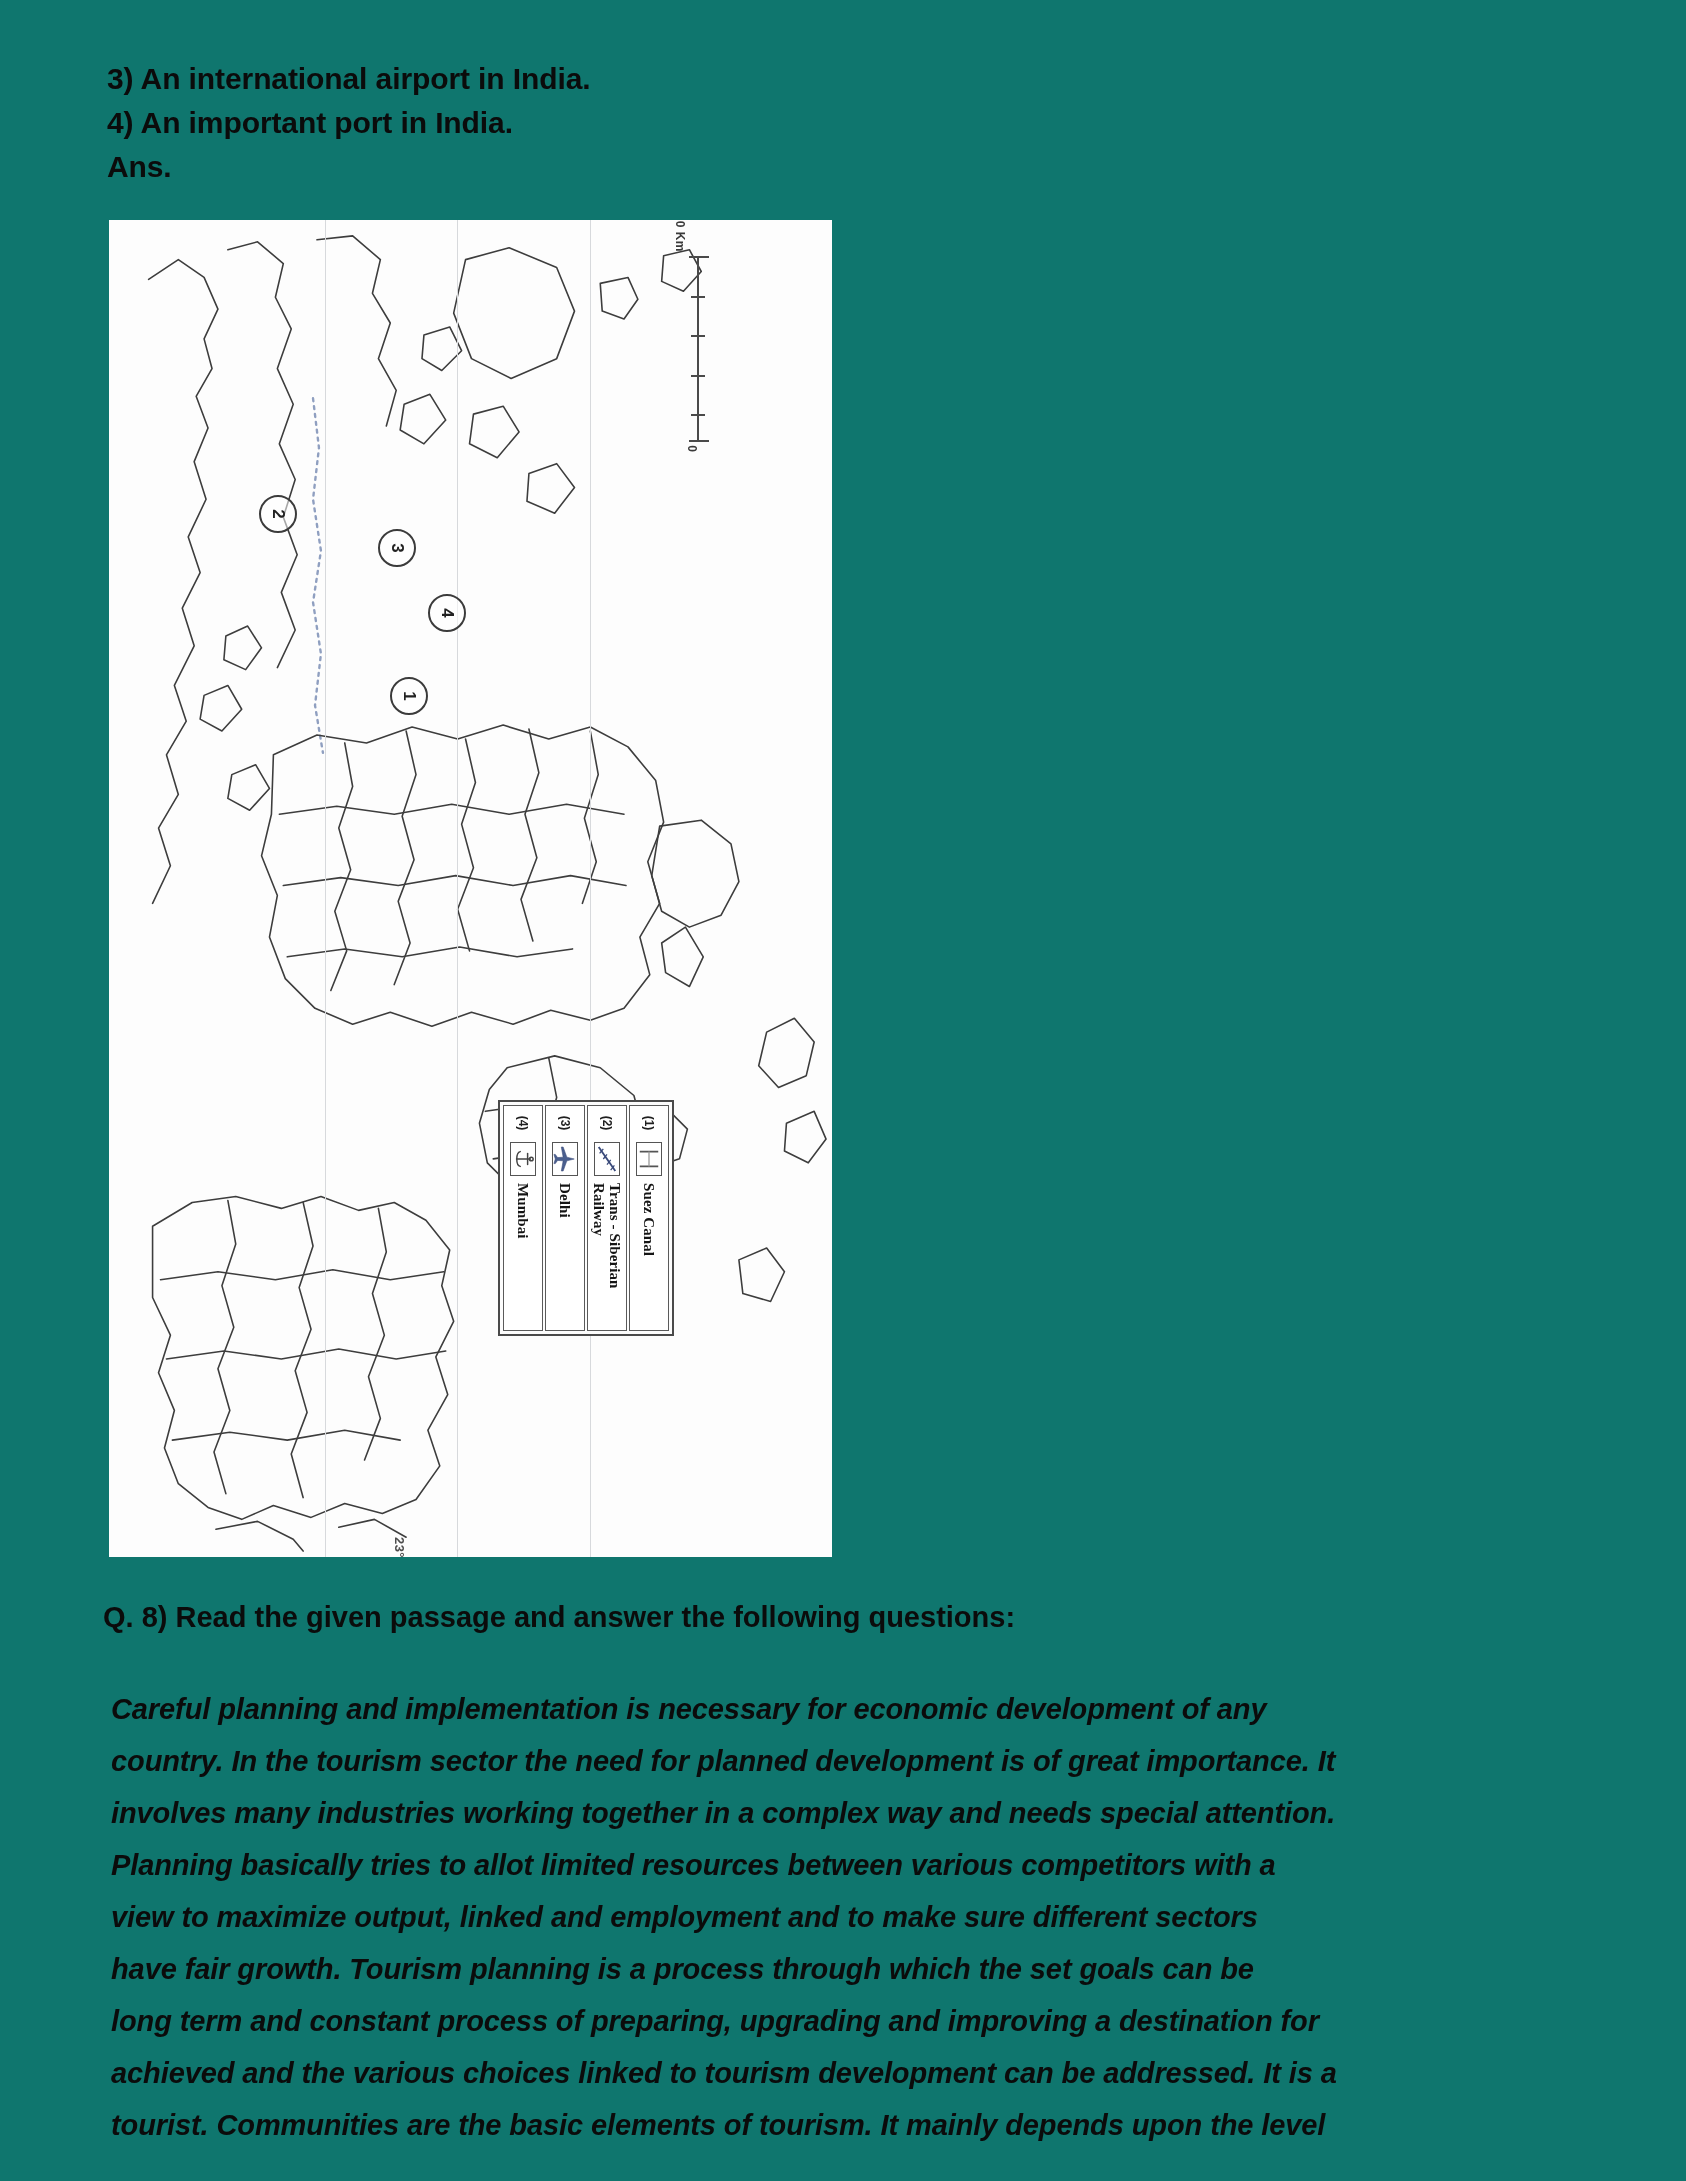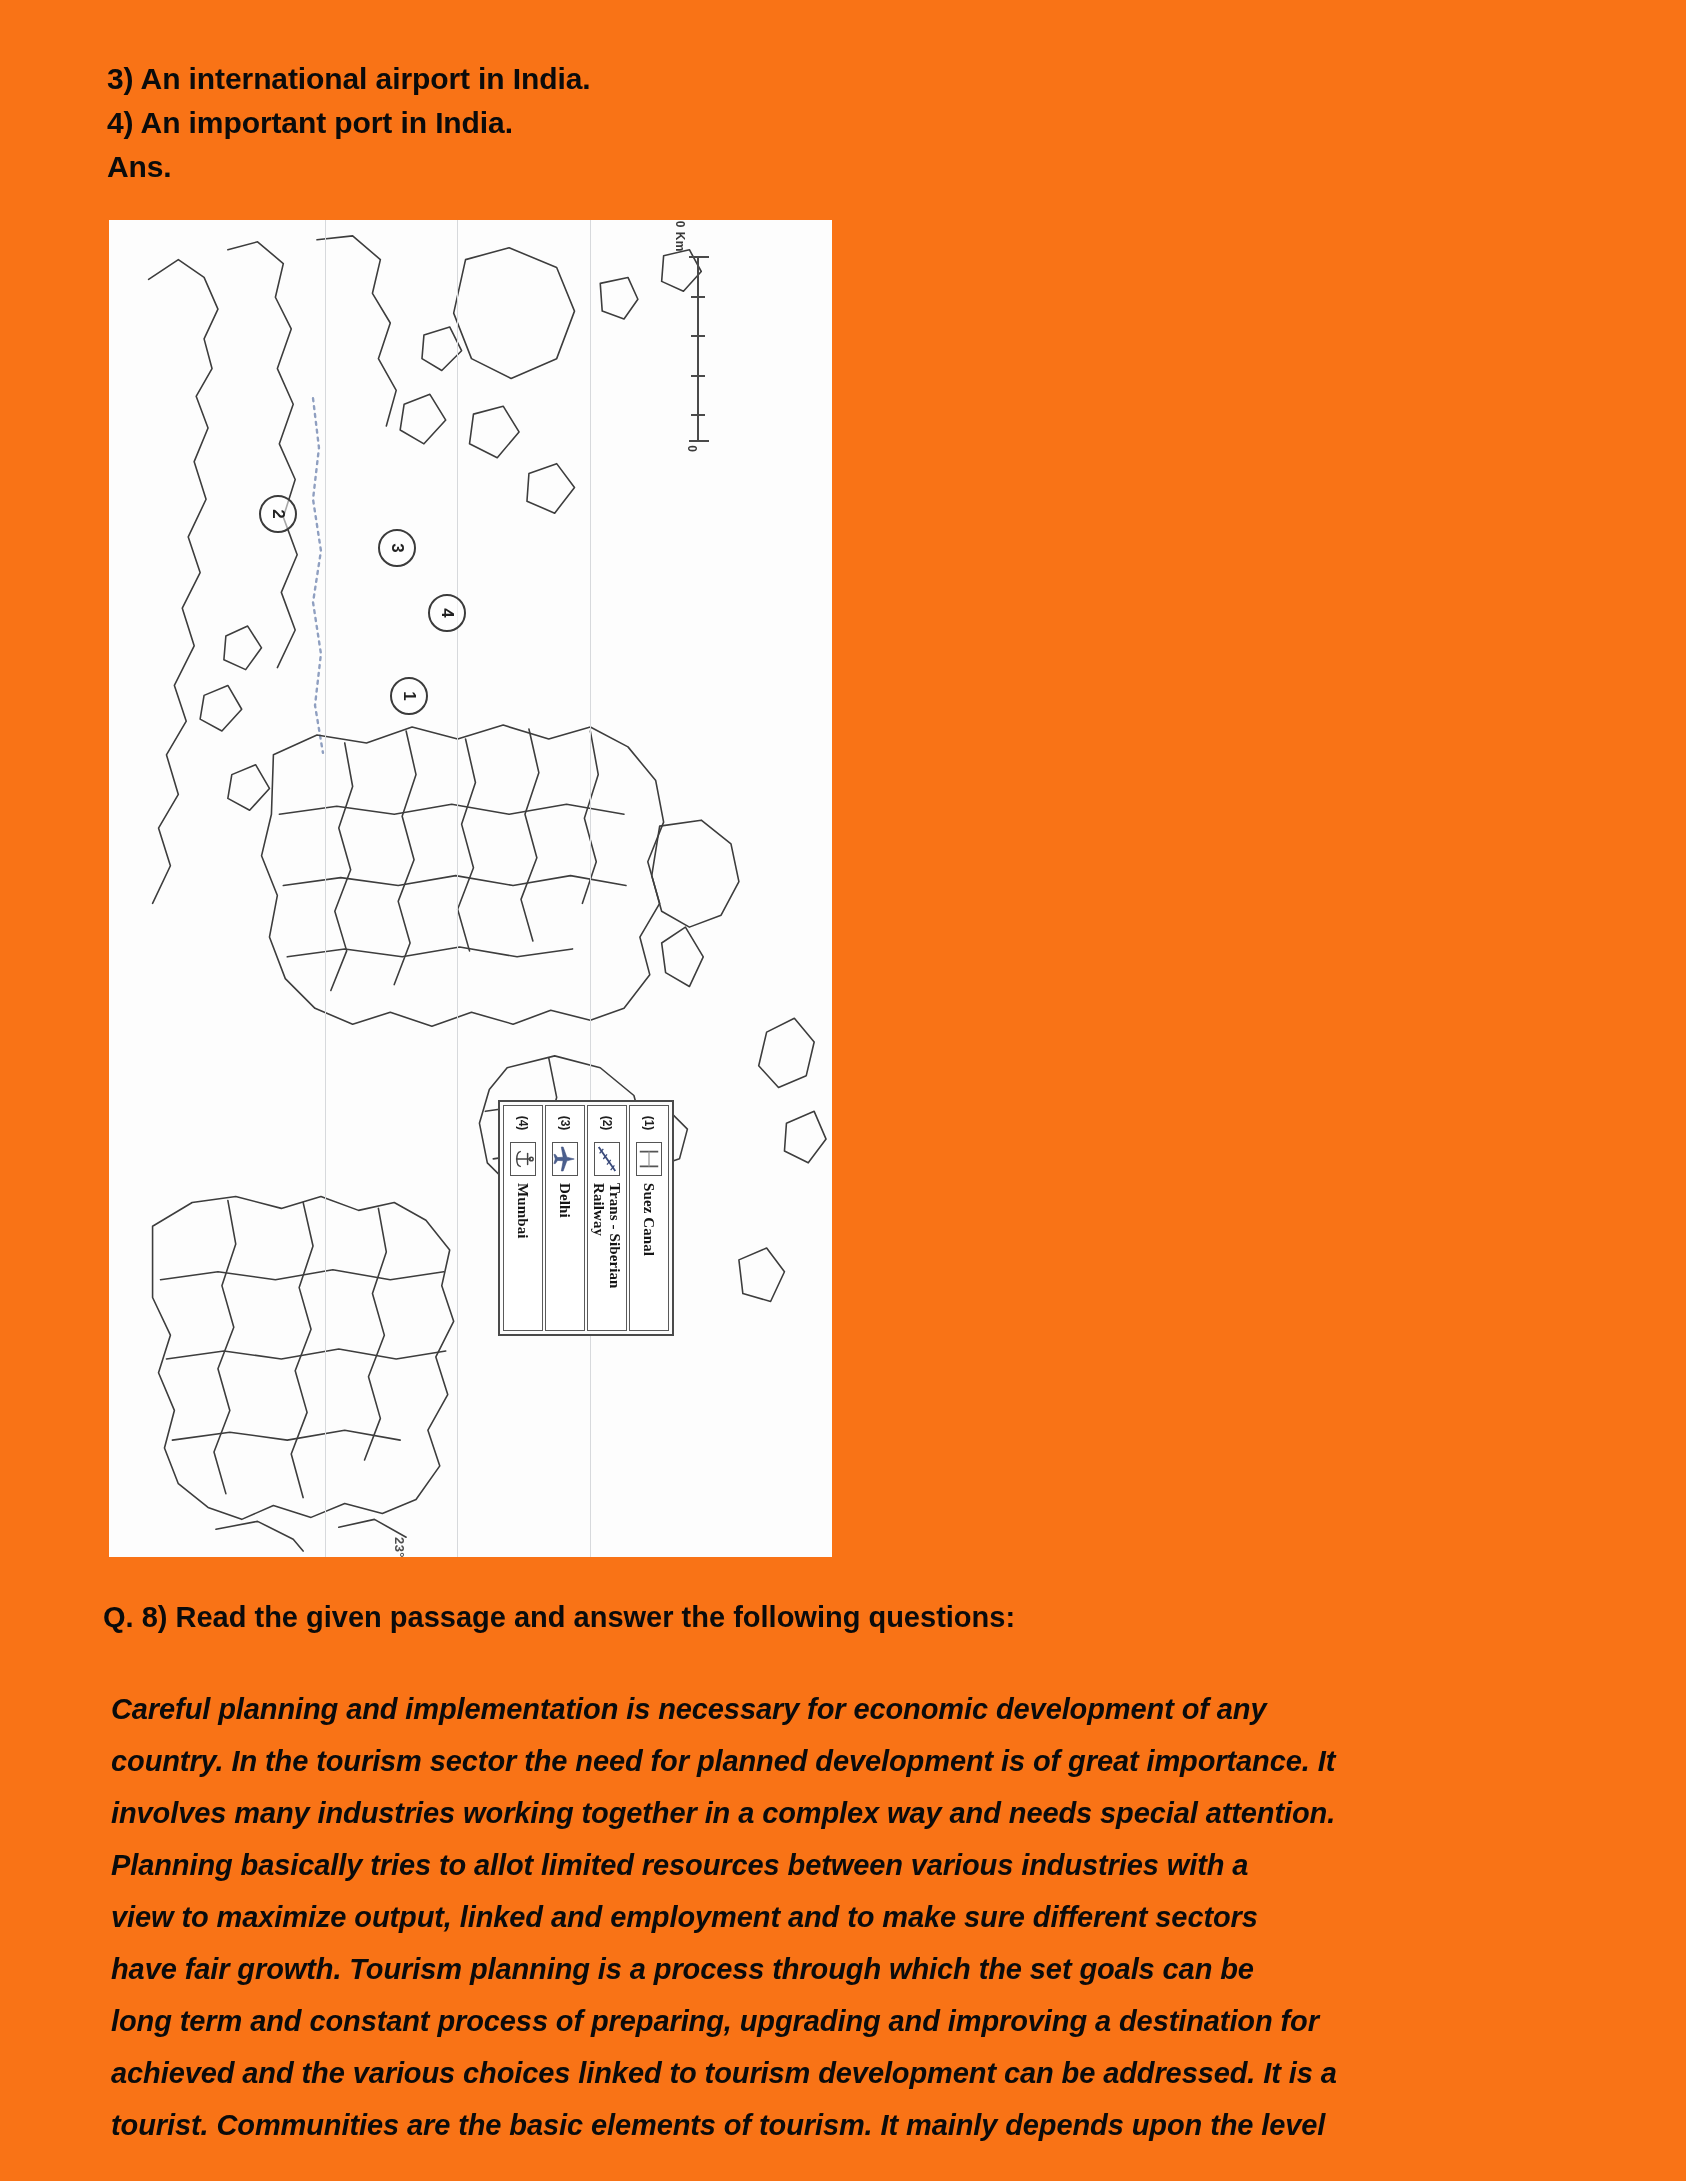--- a/index.html
+++ b/index.html
@@ -13,21 +13,21 @@
     height: 2181px;
     position: relative;
     font-family: "Liberation Sans", sans-serif;
     color: #000000;
     overflow: hidden;
   }
 
   .page {
     position: absolute;
     inset: 0;
-    background: #f97316;
+    background: #0f766e;
   }
 
   
   .q-lines {
     position: absolute;
     left: 107px;
     top: 57px;
     width: 1465px;
   }
   .q-line {
@@ -393,21 +393,21 @@
     </div>
 
   </div>
 
   <div class="passage-heading">Q. 8) Read the given passage and answer the following questions:</div>
 
   <div class="passage-body">
     <p>Careful planning and implementation is necessary for economic development of any</p>
     <p>country. In the tourism sector the need for planned development is of great importance. It</p>
     <p>involves many industries working together in a complex way and needs special attention.</p>
-    <p>Planning basically tries to allot limited resources between various industries with a</p>
+    <p>Planning basically tries to allot limited resources between various competitors with a</p>
     <p>view to maximize output, linked and employment and to make sure different sectors</p>
     <p>have fair growth. Tourism planning is a process through which the set goals can be</p>
     <p>long term and constant process of preparing, upgrading and improving a destination for</p>
     <p>achieved and the various choices linked to tourism development can be addressed. It is a</p>
     <p>tourist. Communities are the basic elements of tourism. It mainly depends upon the level</p>
   </div>
 
 </div>
 
 

